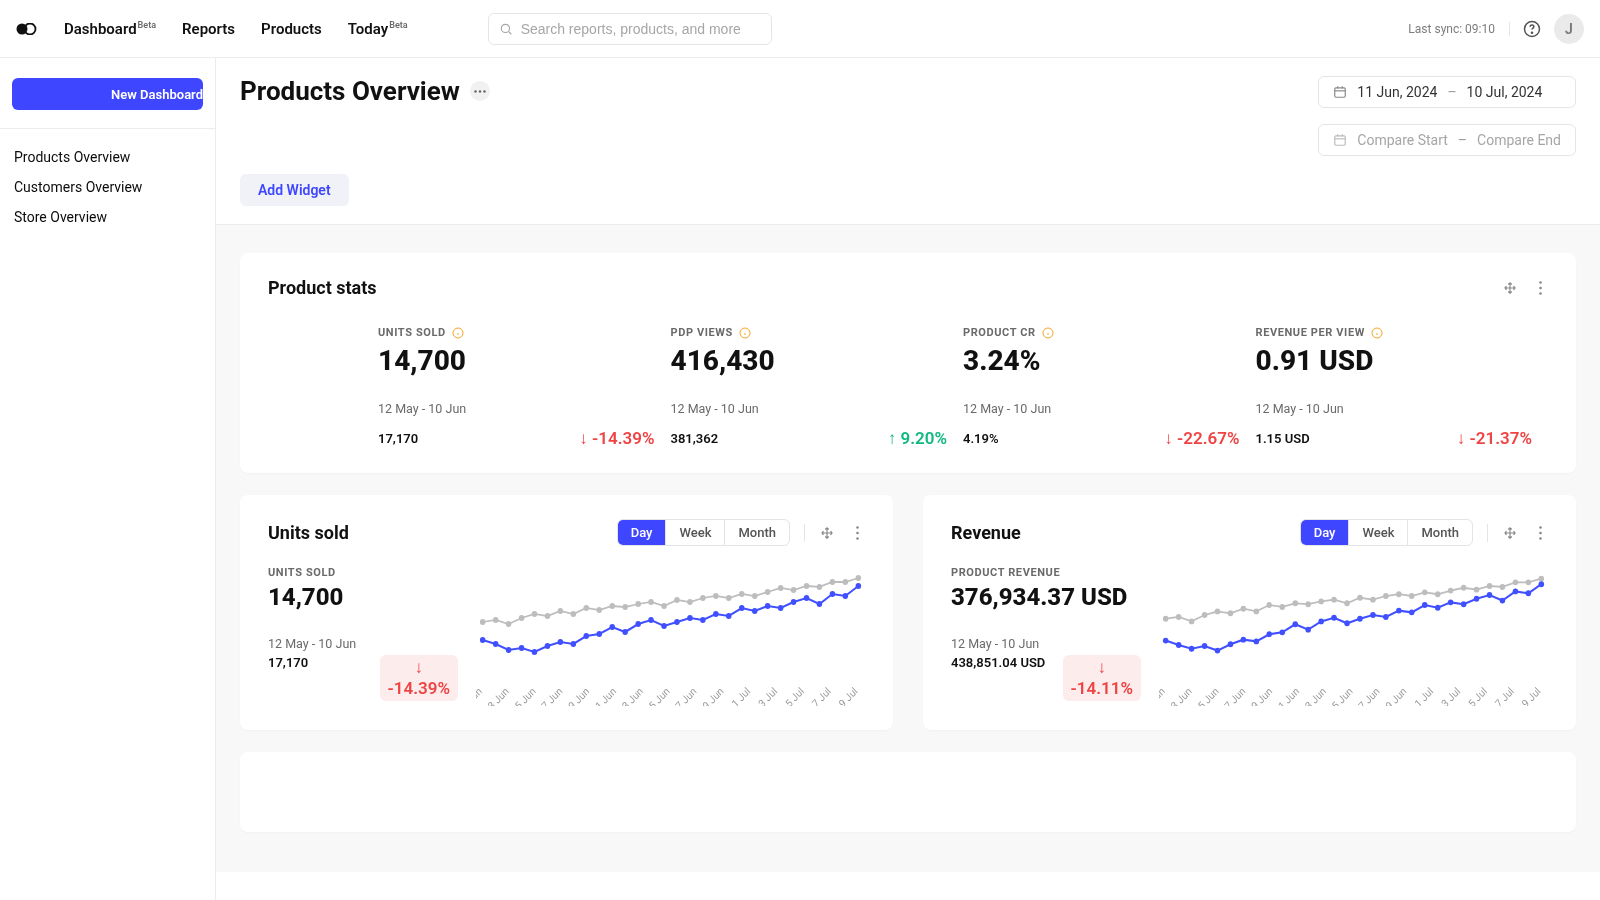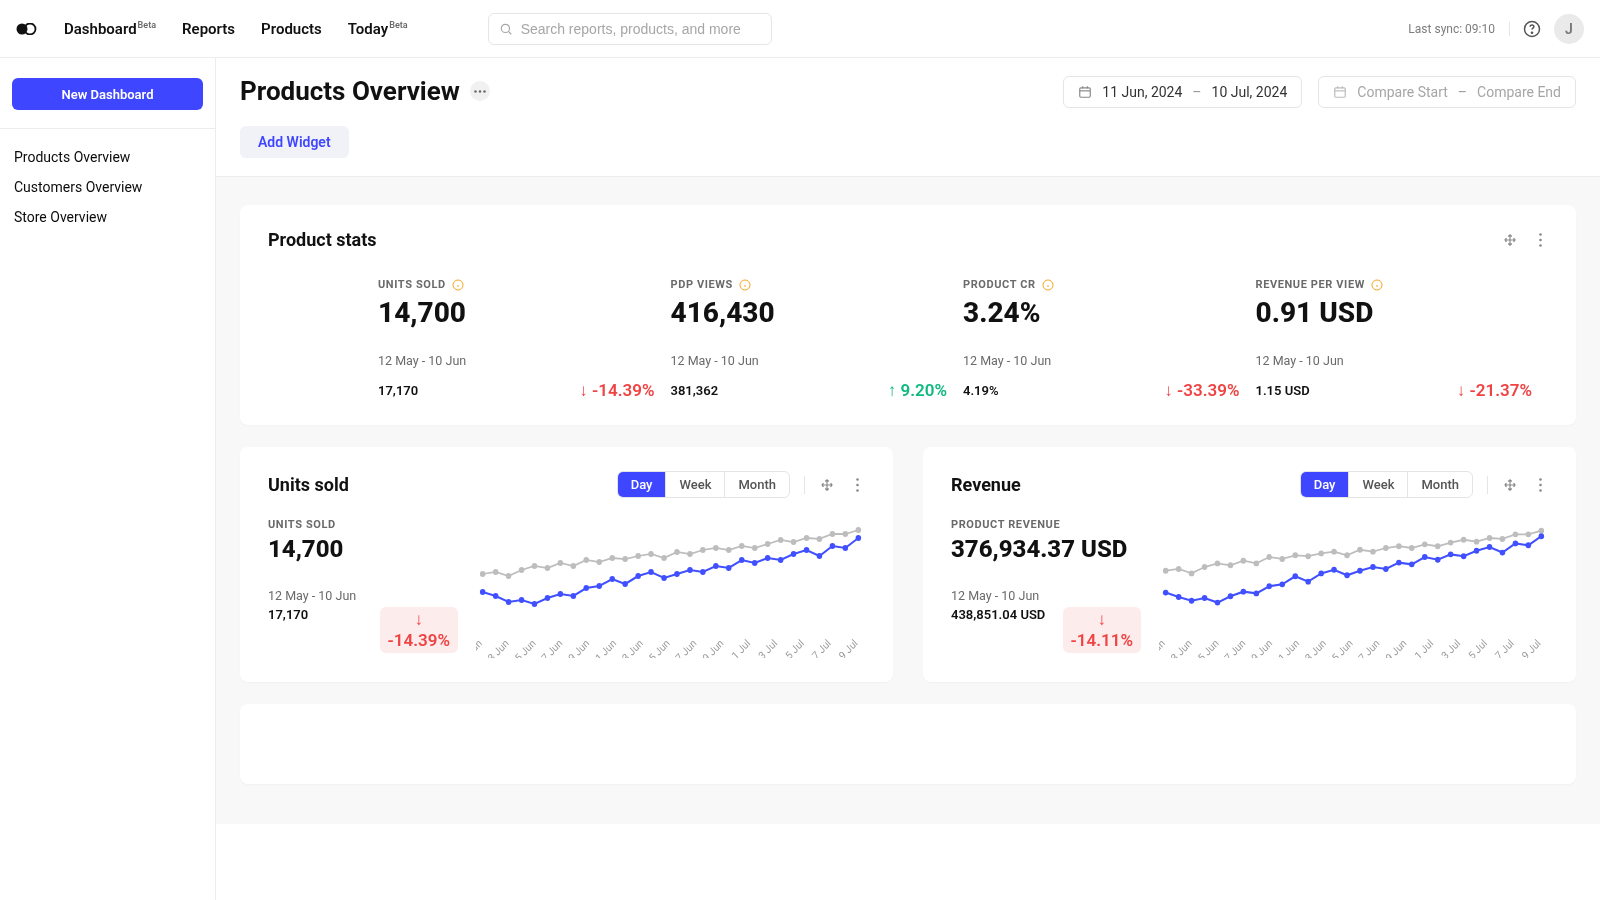--- a/index.html
+++ b/index.html
@@ -18,32 +18,32 @@
     .navbar .search input::placeholder { color: #a6a6a6; }
     .navbar .right { margin-left: auto; display: flex; align-items: center; gap: 13px; }
     .navbar .right .sync { font-size: 12px; color: #7d7d7d; padding-right: 14px; border-right: 1px solid #e5e5e5; }
     .navbar .right .help { width: 18px; height: 18px; display: flex; align-items: center; justify-content: center; }
     .navbar .right .avatar { width: 30px; height: 30px; border-radius: 50%; background: #eaeaea; display: flex; align-items: center; justify-content: center; font-weight: 600; color: #777; font-size: 14px; }
 
     
     .layout { display: flex; height: calc(100% - 46px); }
     .sidebar { width: 216px; border-right: 1px solid #ececec; display: flex; flex-direction: column; flex-shrink: 0; }
     .sidebar .newbtn-wrap { padding: 20px 12px 18px; border-bottom: 1px solid #ececec; }
-    .sidebar .newbtn { width: 100%; height: 32px; border-radius: 6px; background: #3f46ff; color: #fff; font-weight: 600; font-size: 13px; }
+    .sidebar .newbtn { width: 100%; height: 32px; border-radius: 6px; background: #3f46ff; color: #fff; font-weight: 600; font-size: 13px; text-align: right; }
     .sidebar .sidelist { padding: 20px 14px; display: flex; flex-direction: column; gap: 14px; }
     .sidebar .sidelist .item { font-size: 14px; color: #0b0b0b; cursor: pointer; }
 
     .main { flex: 1; overflow-y: auto; }
 
     
     .page-header { padding: 18px 24px; display: flex; align-items: flex-start; gap: 12px; }
     .page-header .title-wrap { display: flex; align-items: center; gap: 10px; }
     .page-header .title { font-size: 26px; font-weight: 700; }
     .page-header .title-menu { width: 20px; height: 20px; border-radius: 50%; background: #f1f1f1; display: flex; align-items: center; justify-content: center; cursor: pointer; color: #555; }
-    .page-header .date-controls { margin-left: auto; display: flex; gap: 16px; }
+    .page-header .date-controls { margin-left: auto; display: flex; gap: 16px; flex-direction: column; }
     .page-header .datepill { height: 32px; border: 1px solid #e5e5e5; border-radius: 6px; display: flex; align-items: center; padding: 0 14px; gap: 10px; font-size: 14px; color: #333; cursor: pointer; background: #fff; }
     .page-header .datepill .sep { color: #999; }
     .page-header .datepill .ph { color: #a6a6a6; }
 
     .subheader { padding: 0 24px 18px; border-bottom: 1px solid #ececec; }
     .subheader .addwidget { height: 32px; padding: 0 18px; border-radius: 6px; background: #f1f2f7; color: #3f46ff; font-weight: 600; font-size: 14px; }
 
     
     .content { padding: 28px 24px 40px; background: #f8f8f8; display: flex; flex-direction: column; gap: 22px; }
 
@@ -242,21 +242,21 @@
                 <svg width="12" height="12" viewBox="0 0 24 24" fill="none" stroke="#f5a623" stroke-width="2">
                   <circle cx="12" cy="12" r="10"></circle>
                   <line x1="12" y1="8" x2="12" y2="8"></line>
                   <line x1="12" y1="12" x2="12" y2="16"></line>
                 </svg>
               </span>
     <span class="value">3.24%</span>
     <span class="compare-row">12 May - 10 Jun</span>
     <span class="compare-row2">
       <span class="compare-val">4.19%</span>
-      <span class="delta neg">↓ -33.39%</span>
+      <span class="delta neg">↓ -22.67%</span>
     </span>
             </div>
             <div class="stat">
     <span class="label">
                 <span>REVENUE PER VIEW</span> 
                 <svg width="12" height="12" viewBox="0 0 24 24" fill="none" stroke="#f5a623" stroke-width="2">
                   <circle cx="12" cy="12" r="10"></circle>
                   <line x1="12" y1="8" x2="12" y2="8"></line>
                   <line x1="12" y1="12" x2="12" y2="16"></line>
                 </svg>

